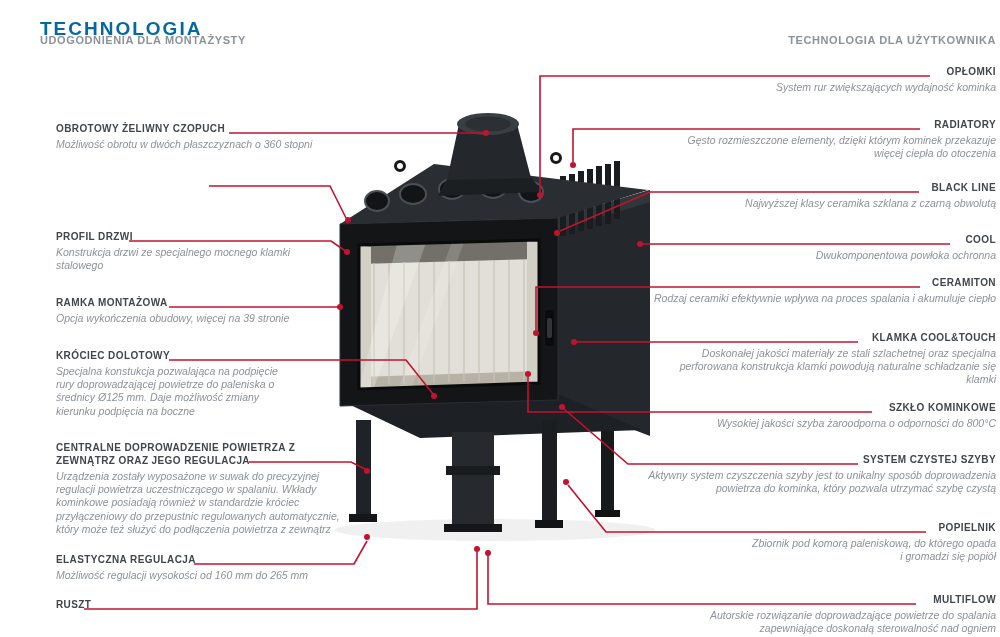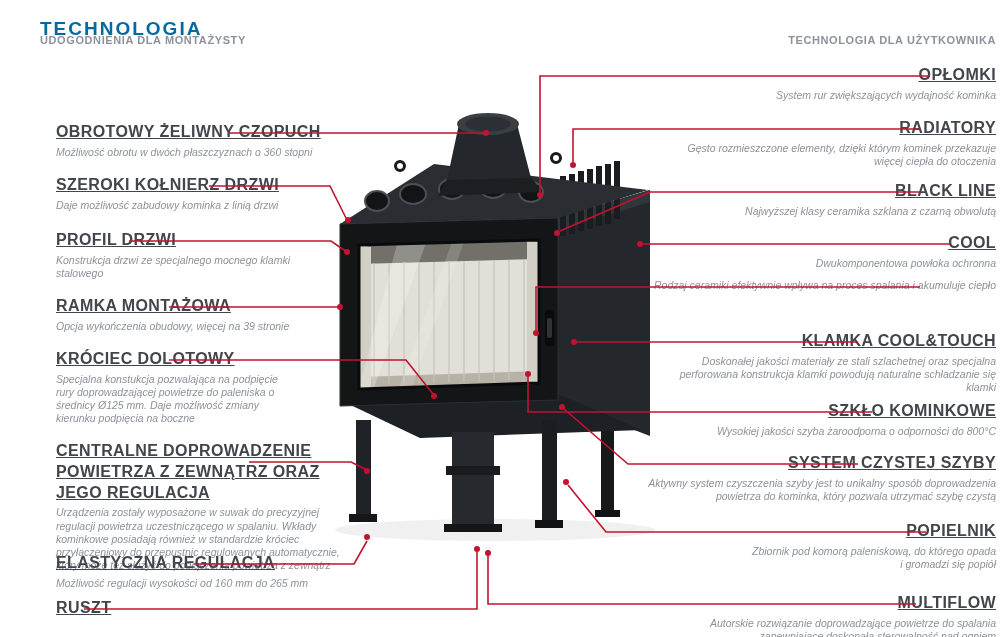--- a/index.html
+++ b/index.html
@@ -28,26 +28,25 @@
     font-weight: bold;
     letter-spacing: 0.6px;
     color: #8c929a;
     z-index: 4;
   }
   .col-header.left  { left: 40px; }
   .col-header.right { right: 4px; text-align: right; }
 
   .item { position: absolute; z-index: 4; }
   .item h3 {
-    font-size: 16px;
+    font-size: 10px;
     font-weight: bold;
     letter-spacing: 0.4px;
     color: #41464c;
     line-height: 1.3;
-    text-decoration: underline;
   }
   .item p {
     margin-top: 3px;
     font-size: 10.5px;
     font-style: italic;
     color: #8c929a;
     line-height: 1.26;
   }
   .l-item { left: 40px; text-align: left; margin-left: 16px; }
   .r-item { right: 4px; text-align: right; }
@@ -204,24 +203,20 @@
 </svg>
 
 <h1 class="page-title">TECHNOLOGIA</h1>
 <div class="col-header left">UDOGODNIENIA DLA MONTAŻYSTY</div>
 <div class="col-header right">TECHNOLOGIA DLA UŻYTKOWNIKA</div>
 
 <div class="item l-item" style="top:122px;width:280px">
   <h3>OBROTOWY ŻELIWNY CZOPUCH</h3>
   <p>Możliwość obrotu w dwóch płaszczyznach o 360 stopni</p>
 </div>
-<div class="item l-item" style="top:175px;width:280px">
-  <h3>SZEROKI KOŁNIERZ DRZWI</h3>
-  <p>Daje możliwość zabudowy kominka z linią drzwi</p>
-</div>
 <div class="item l-item" style="top:230px;width:250px">
   <h3>PROFIL DRZWI</h3>
   <p>Konstrukcja drzwi ze specjalnego mocnego klamki stalowego</p>
 </div>
 <div class="item l-item" style="top:296px;width:280px">
   <h3>RAMKA MONTAŻOWA</h3>
   <p>Opcja wykończenia obudowy, więcej na 39 stronie</p>
 </div>
 <div class="item l-item" style="top:349px;width:240px">
   <h3>KRÓCIEC DOLOTOWY</h3>
@@ -249,20 +244,21 @@
 </div>
 <div class="item r-item" style="top:181px;width:330px">
   <h3>BLACK LINE</h3>
   <p>Najwyższej klasy ceramika szklana z czarną obwolutą</p>
 </div>
 <div class="item r-item" style="top:233px;width:330px">
   <h3>COOL</h3>
   <p>Dwukomponentowa powłoka ochronna</p>
 </div>
 <div class="item r-item" style="top:276px;width:360px">
+  <h3>CERAMITON</h3>
   <p>Rodzaj ceramiki efektywnie wpływa na proces spalania i akumuluje ciepło</p>
 </div>
 <div class="item r-item" style="top:331px;width:345px">
   <h3>KLAMKA COOL&amp;TOUCH</h3>
   <p>Doskonałej jakości materiały ze stali szlachetnej oraz specjalna perforowana konstrukcja klamki powodują naturalne schładzanie się klamki</p>
 </div>
 <div class="item r-item" style="top:401px;width:330px">
   <h3>SZKŁO KOMINKOWE</h3>
   <p>Wysokiej jakości szyba żaroodporna o odporności do 800°C</p>
 </div>

